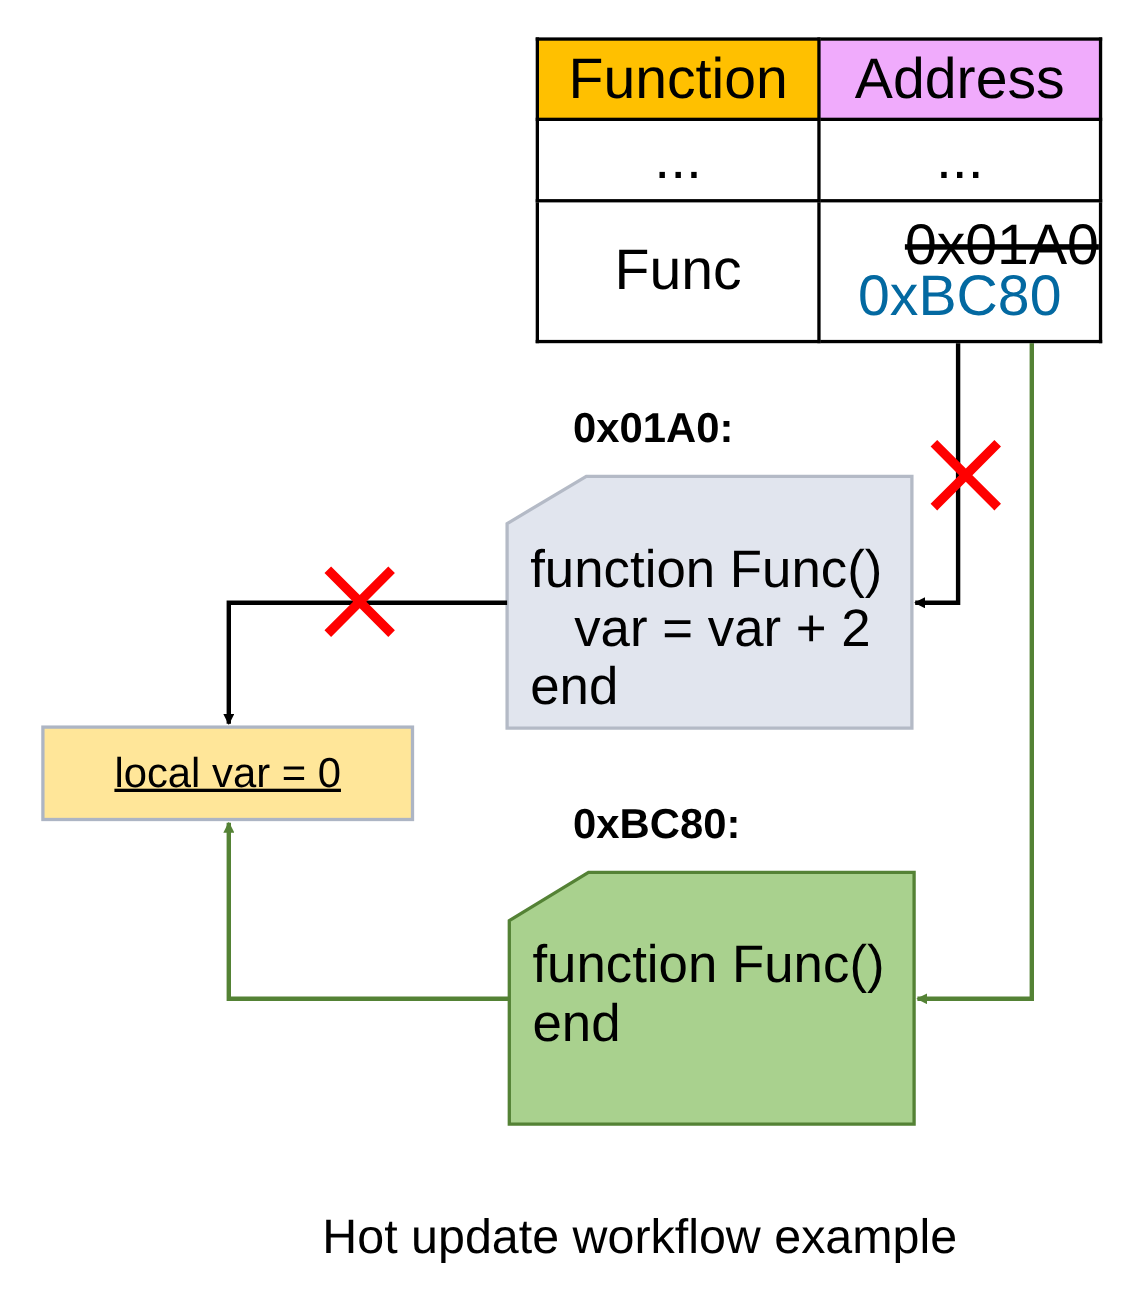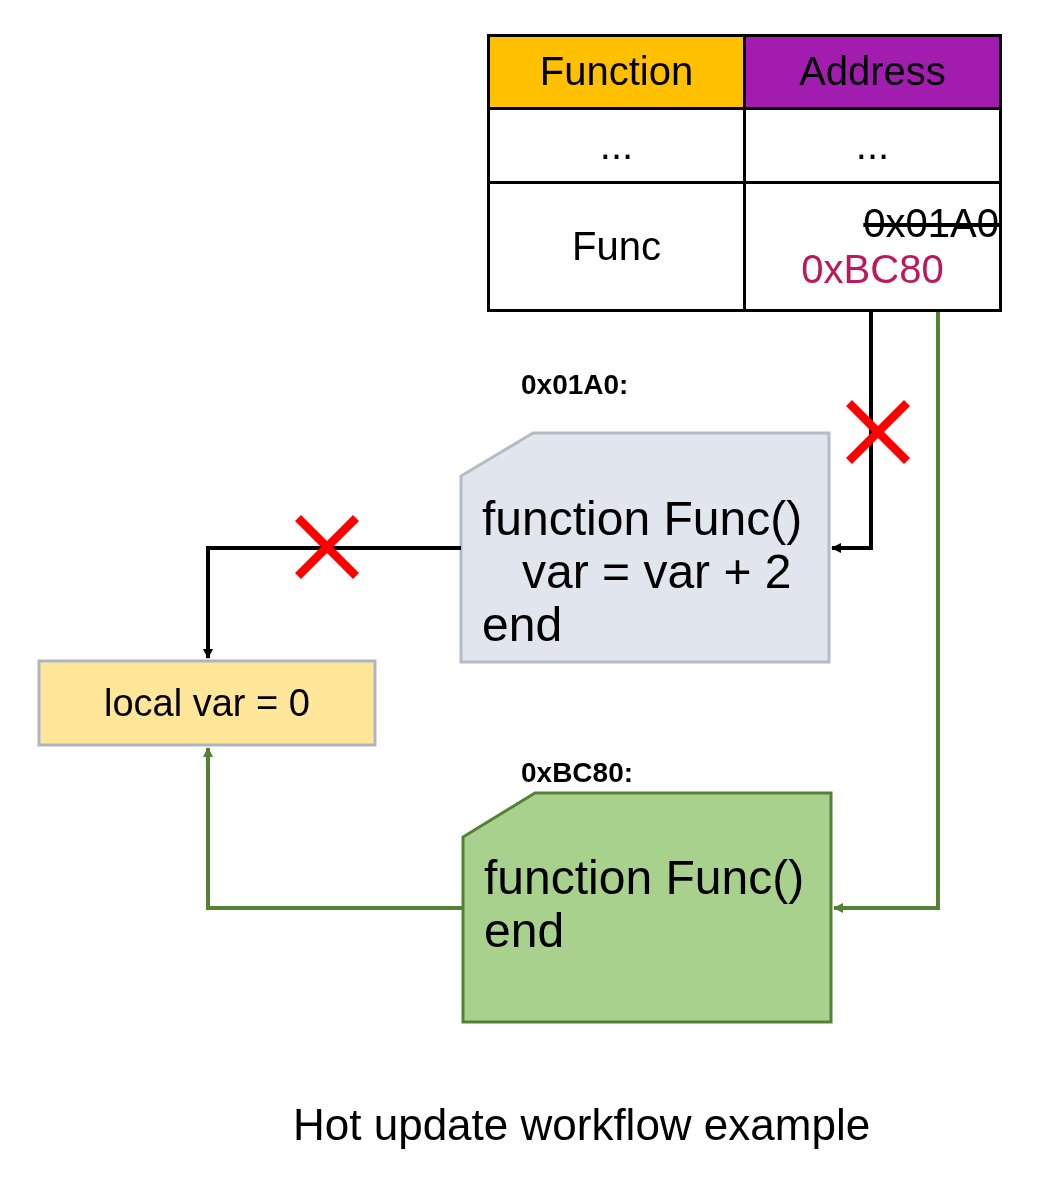--- a/index.html
+++ b/index.html
@@ -2,30 +2,30 @@
 <html><head>
 <meta charset="utf-8">
 <style>
   html, body { margin: 0; padding: 0; background: #ffffff; }
   body { width: 1042px; height: 1180px; position: relative; overflow: hidden;
          font-family: "Liberation Sans", sans-serif; color: #000; }
   #canvas { position: absolute; left: 0; top: 0; }
   .tbl { position: absolute; left: 487px; top: 34px; width: 515px; height: 278px;
          border-collapse: collapse; table-layout: fixed; }
   .tbl td, .tbl th { border: 3px solid #000; text-align: center; font-weight: normal;
-         font-size: 40px; padding: 0; }
+         font-size: 52px; padding: 0; }
   .tbl th { background: #FFC000; height: 69px; }
   .tbl tr.r1 td { height: 70px; }
   .tbl tr.r2 td { height: 124px; line-height: 46px; }
   .strike { text-decoration: line-through; text-align: right; }
   .newaddr { color: #FF0000; }
-  .label { position: absolute; font-weight: bold; font-size: 28px; }
+  .label { position: absolute; font-weight: bold; font-size: 38px; }
   .code { position: absolute; font-size: 48px; line-height: 53px; white-space: pre; }
   .local { position: absolute; left: 39px; top: 661px; width: 336px; height: 84px;
-           display: flex; align-items: center; justify-content: center; font-size: 38px; }
+           display: flex; align-items: center; justify-content: center; font-size: 38px; text-decoration: underline; }
   .caption { position: absolute; left: 293px; top: 1100px; font-size: 44px; }
 </style>
 </head>
 <body>
 
 <svg id="canvas" width="1042" height="1180">
   <defs>
     <marker id="arrBlack" markerWidth="10" markerHeight="10" refX="9" refY="5" orient="auto" markerUnits="userSpaceOnUse">
       <path d="M0,0 L10,5 L0,10 z" fill="#000"></path>
     </marker>
@@ -53,37 +53,37 @@
   </g>
   <g class="cross" transform="translate(327,547)">
     <path d="M-26,-32 L0,-6 L26,-32 L32,-26 L6,0 L32,26 L26,32 L0,6 L-26,32 L-32,26 L-6,0 L-32,-26 z" fill="#FF0000"></path>
   </g>
 </svg>
 
 <table class="tbl">
   <tbody>
       <tr>
     <th style="background: rgb(255, 192, 0);">Function</th>
-    <th style="background: #a21caf;">Address</th>
+    <th style="background: #f0abfc;">Address</th>
   </tr>
   <tr class="r1">
     <td>...</td>
     <td>...</td>
   </tr>
   <tr class="r2">
     <td>Func</td>
     <td>
       <div class="strike">0x01A0</div>
-      <div class="newaddr" style="color: #be185d;">0xBC80</div>
+      <div class="newaddr" style="color: #0369a1;">0xBC80</div>
     </td>
   </tr>
 </tbody>
   </table>
 
 <div class="label" style="left:521px; top:369px;">0x01A0:</div>
 <div class="code" style="left:482px; top:492px;"><div>function Func()</div><div>   var = var + 2</div><div>end</div></div>
 
-<div class="label" style="left:521px; top:729px;margin-top:28px;">0xBC80:</div>
+<div class="label" style="left:521px; top:729px;">0xBC80:</div>
 <div class="code" style="left:484px; top:851px;"><div>function Func()</div><div>end</div></div>
 
 <div class="local">local var = 0</div>
 
 <div class="caption">Hot update workflow example</div>
 
 </body></html>

